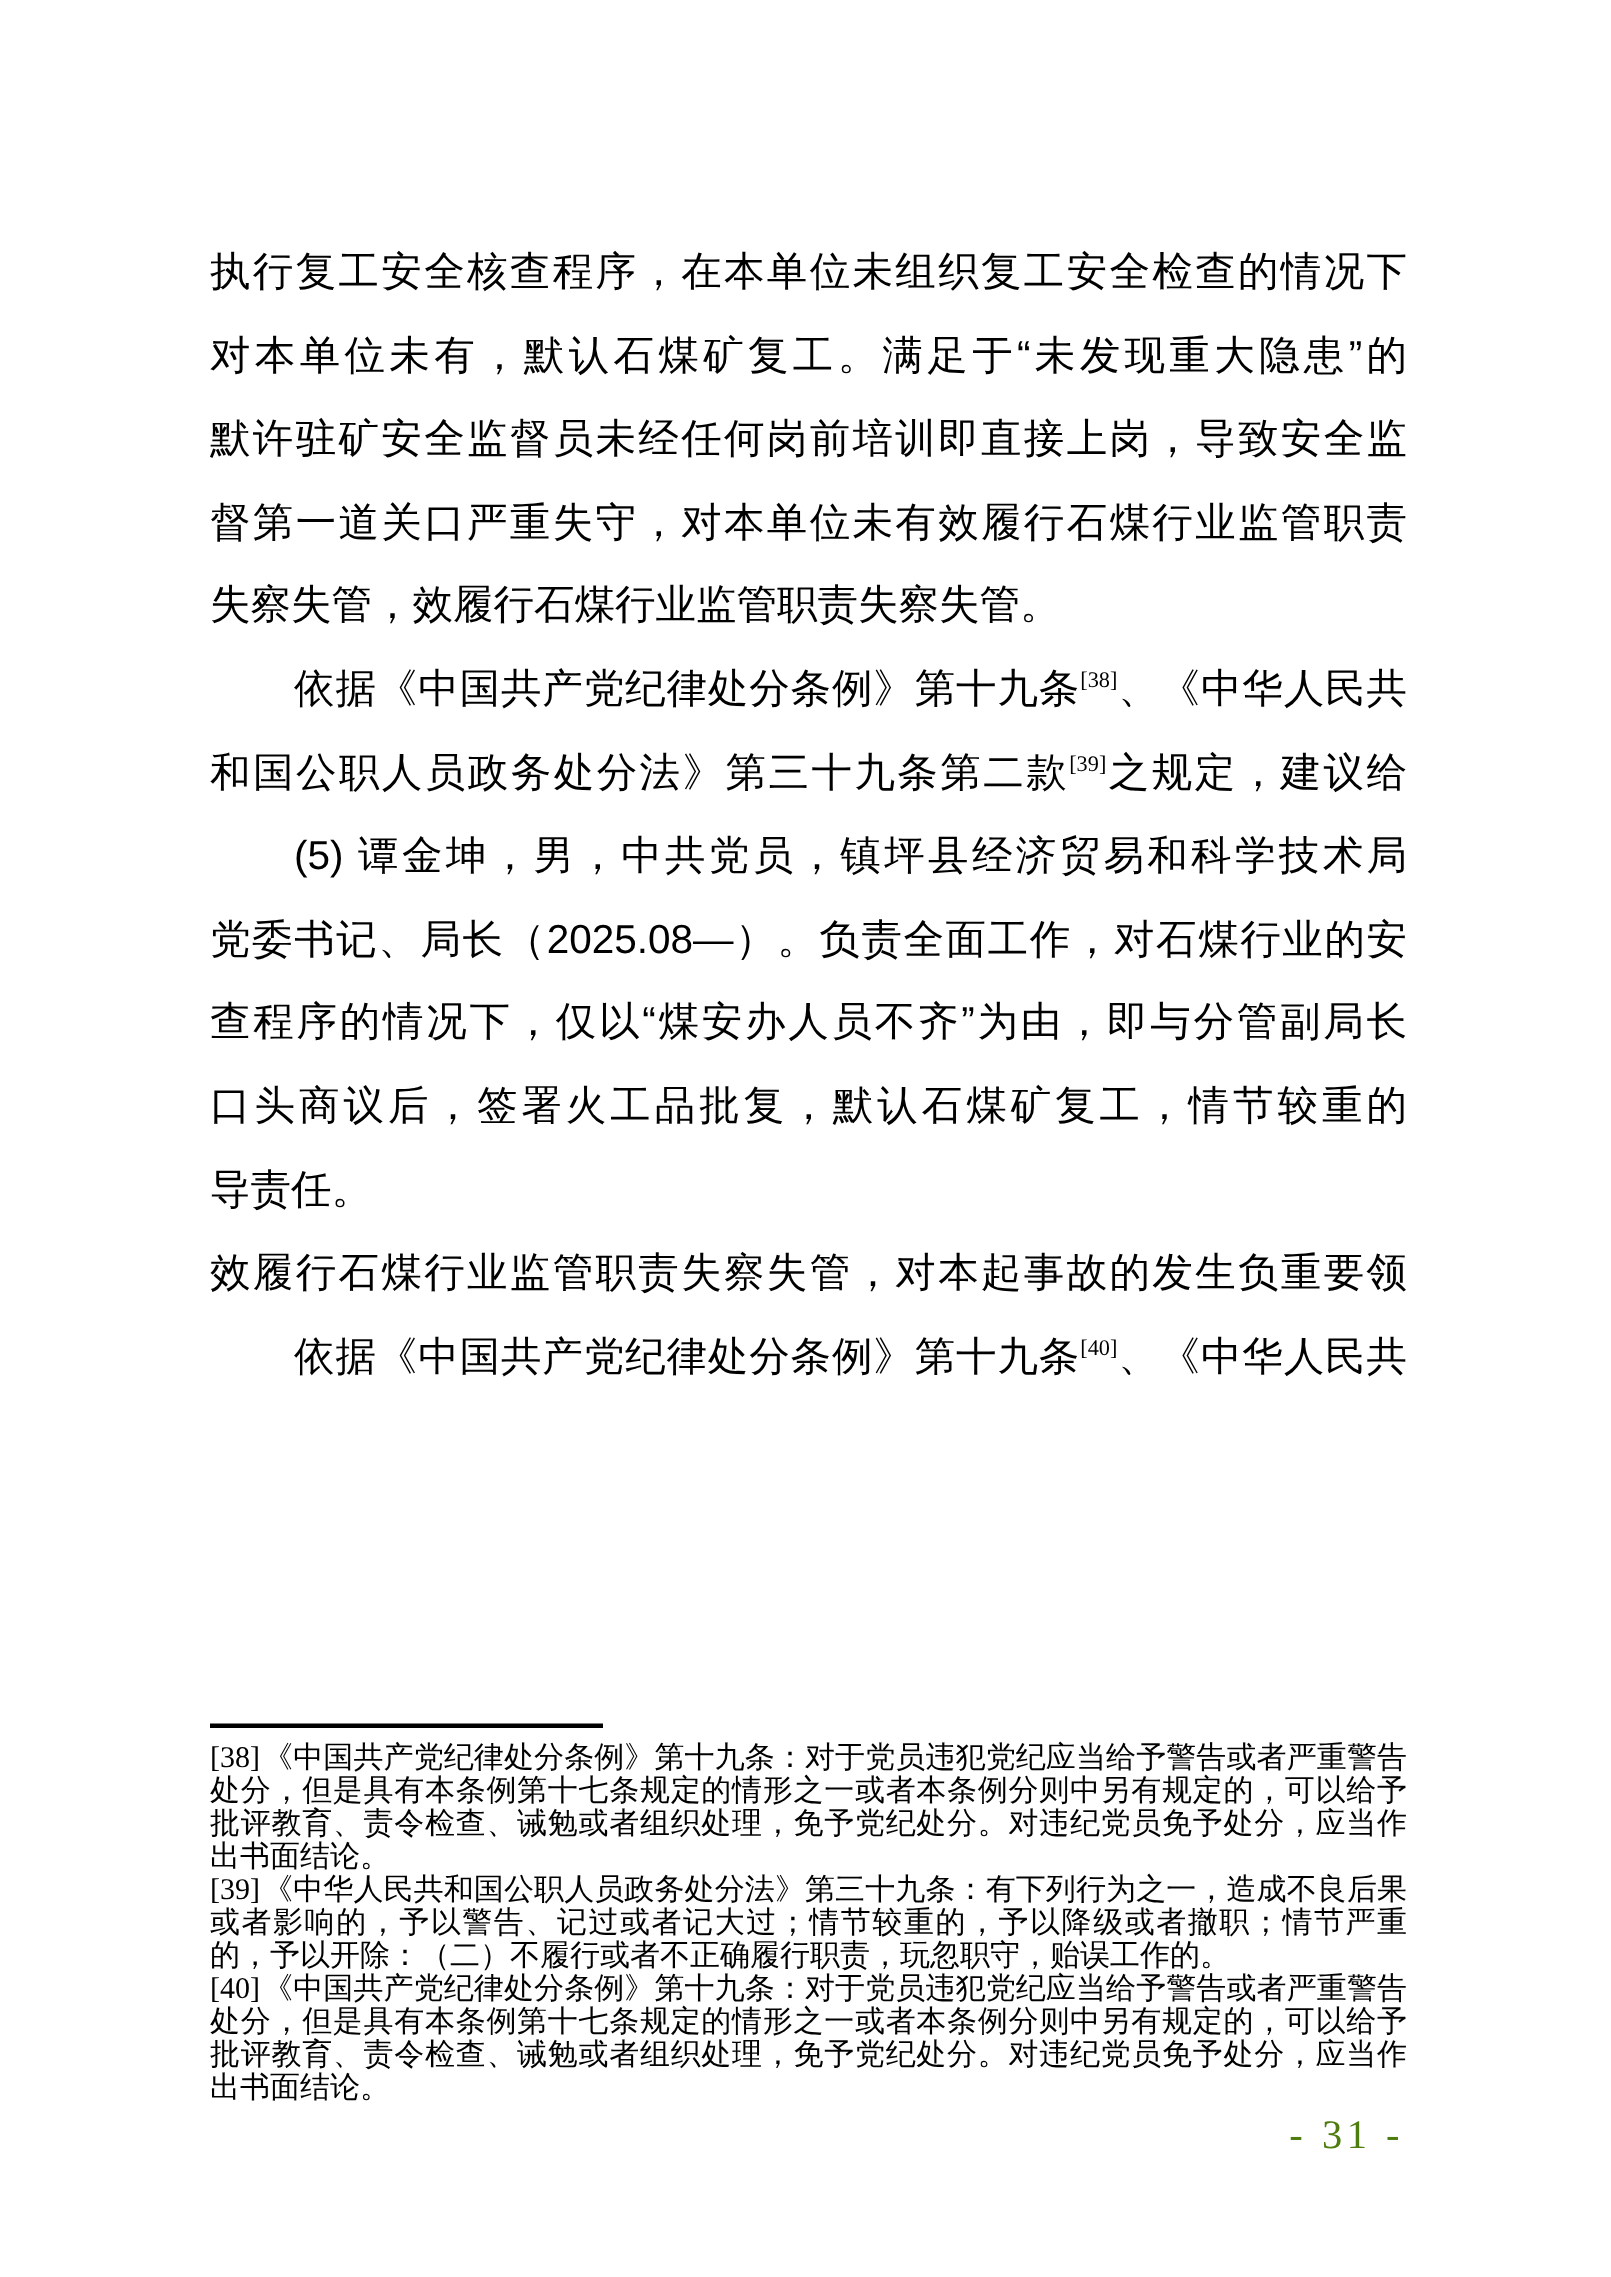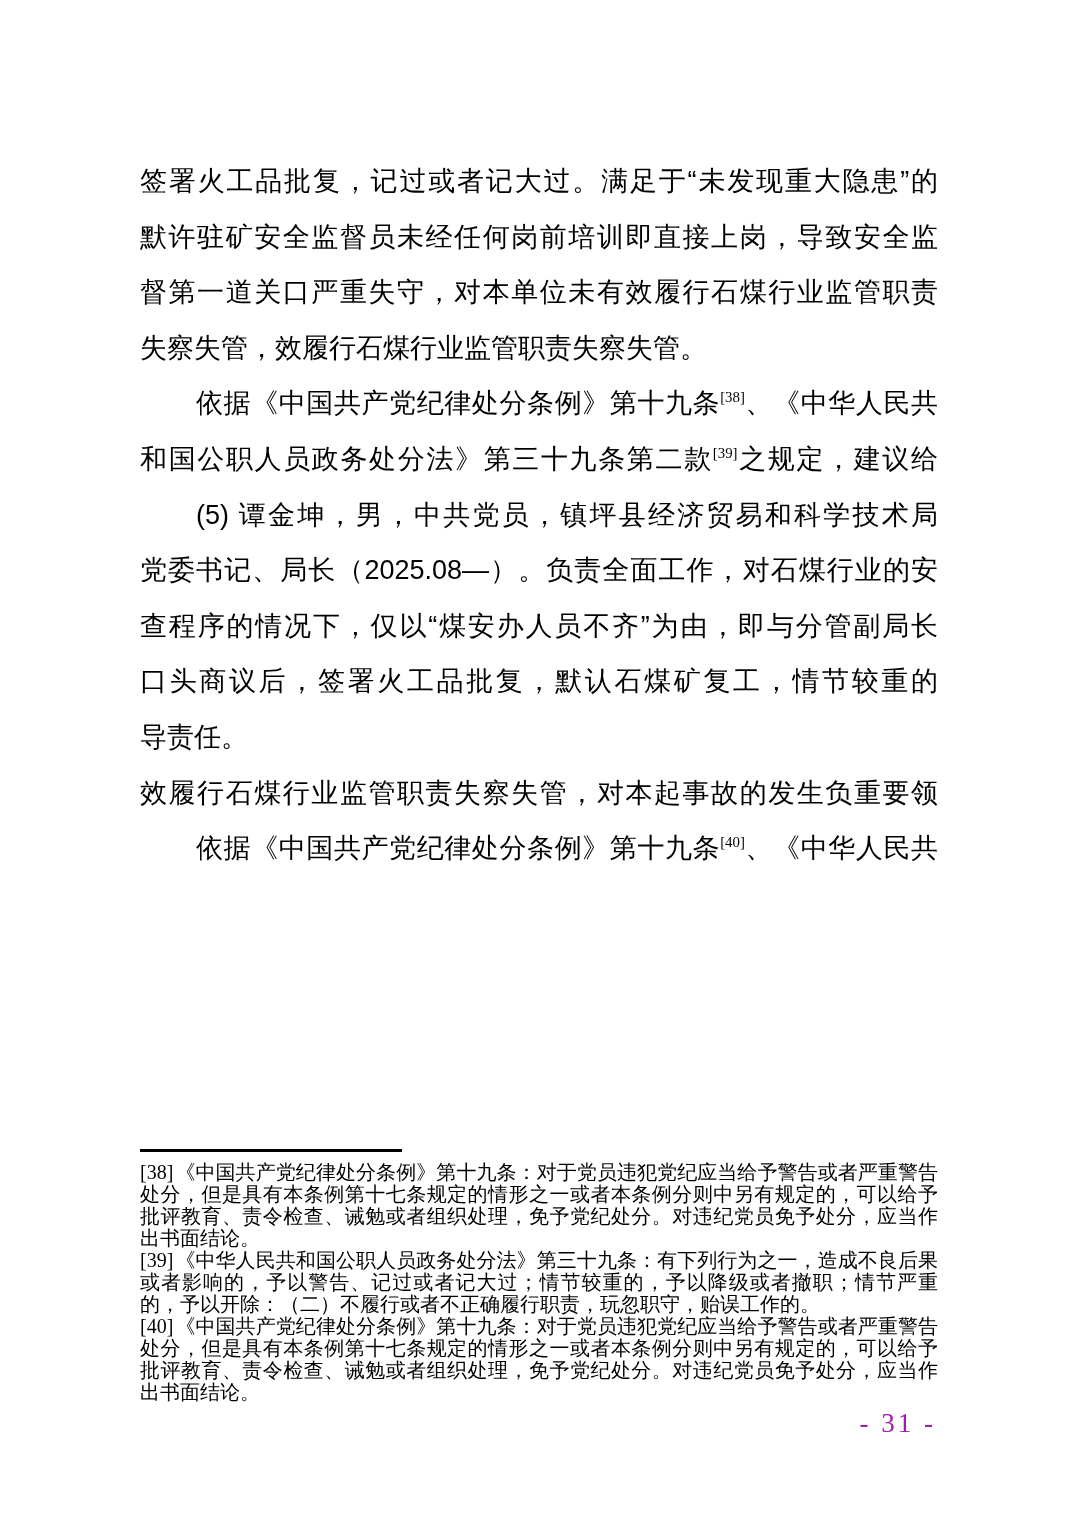--- a/index.html
+++ b/index.html
@@ -55,30 +55,31 @@
     font-family: "Liberation Serif", serif;
     margin-right: 2px;
   }
   .page-number {
     position: absolute;
     top: 1408px;
     right: 138px;
     font-family: "Liberation Serif", serif;
     font-size: 27px;
     letter-spacing: 3px;
-    color: #a21caf;
+    color: #4d7c0f;
   }
 </style>
 </head>
 <body>
 
 <div class="page">
 
   <div class="body-text">
-      <div class="body-line fill">签署火工品批复，记过或者记大过。满足于“未发现重大隐患”的</div>
+      <div class="body-line fill">执行复工安全核查程序，在本单位未组织复工安全检查的情况下</div>
+      <div class="body-line fill">对本单位未有，默认石煤矿复工。满足于“未发现重大隐患”的</div>
       <div class="body-line fill">默许驻矿安全监督员未经任何岗前培训即直接上岗，导致安全监</div>
       <div class="body-line fill">督第一道关口严重失守，对本单位未有效履行石煤行业监管职责</div>
       <div class="body-line">失察失管，效履行石煤行业监管职责失察失管。</div>
       <div class="body-line fill indent">依据《中国共产党纪律处分条例》第十九条<sup class="fn-ref">[38]</sup>、《中华人民共</div>
       <div class="body-line fill">和国公职人员政务处分法》第三十九条第二款<sup class="fn-ref">[39]</sup>之规定，建议给</div>
       <div class="body-line fill indent">(5) 谭金坤，男，中共党员，镇坪县经济贸易和科学技术局</div>
       <div class="body-line fill">党委书记、局长（2025.08—）。负责全面工作，对石煤行业的安</div>
       <div class="body-line fill">查程序的情况下，仅以“煤安办人员不齐”为由，即与分管副局长</div>
       <div class="body-line fill">口头商议后，签署火工品批复，默认石煤矿复工，情节较重的</div>
       <div class="body-line">导责任。</div>

